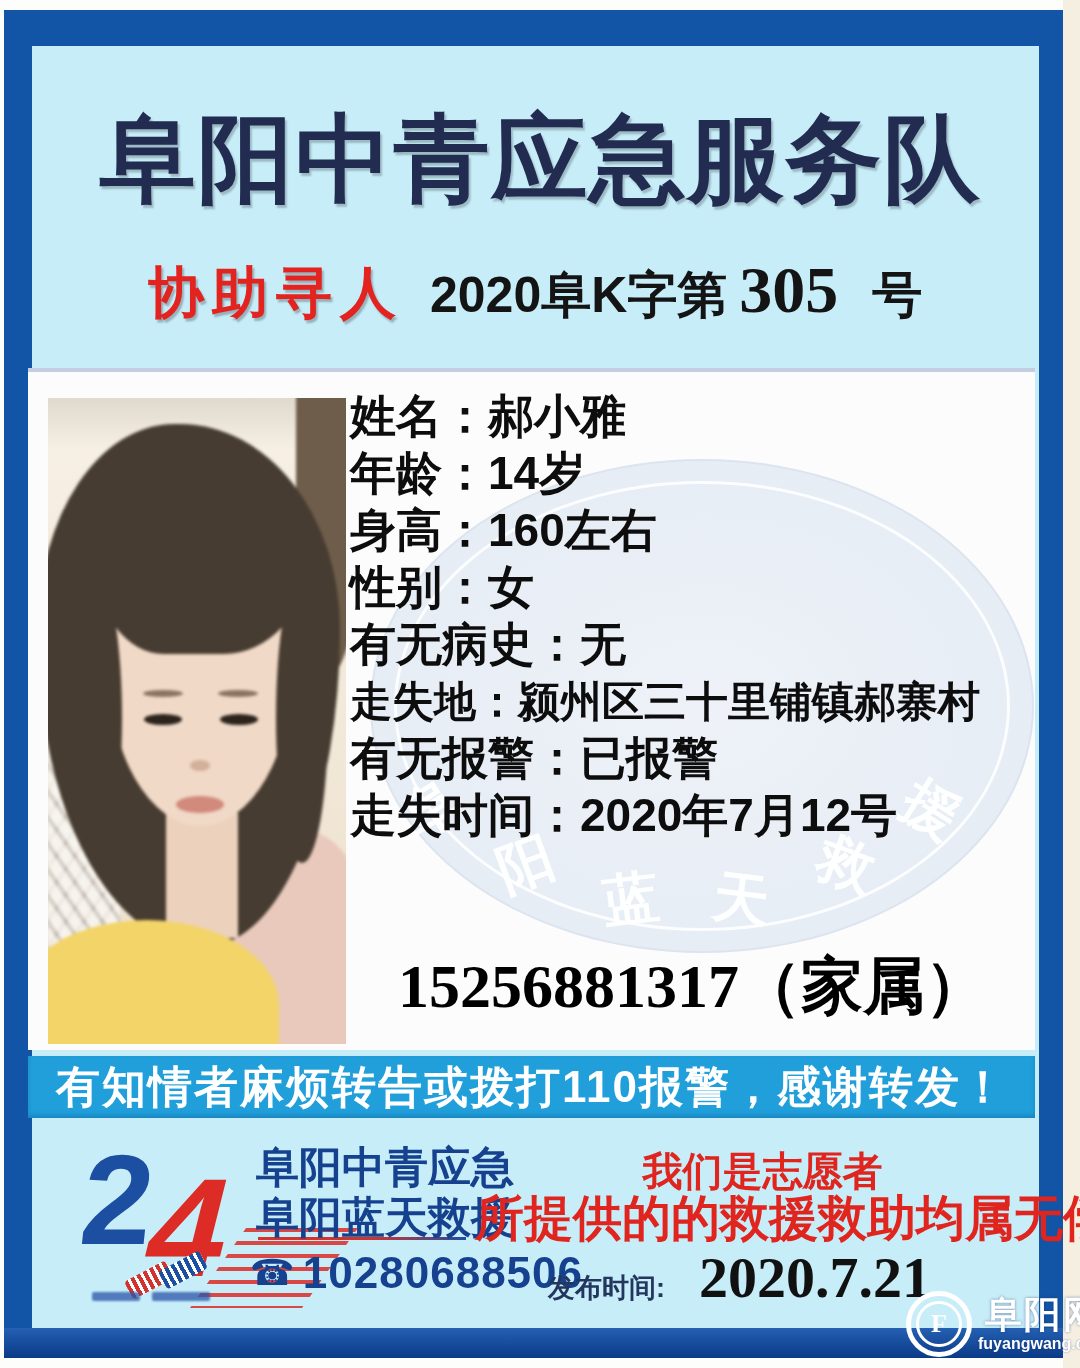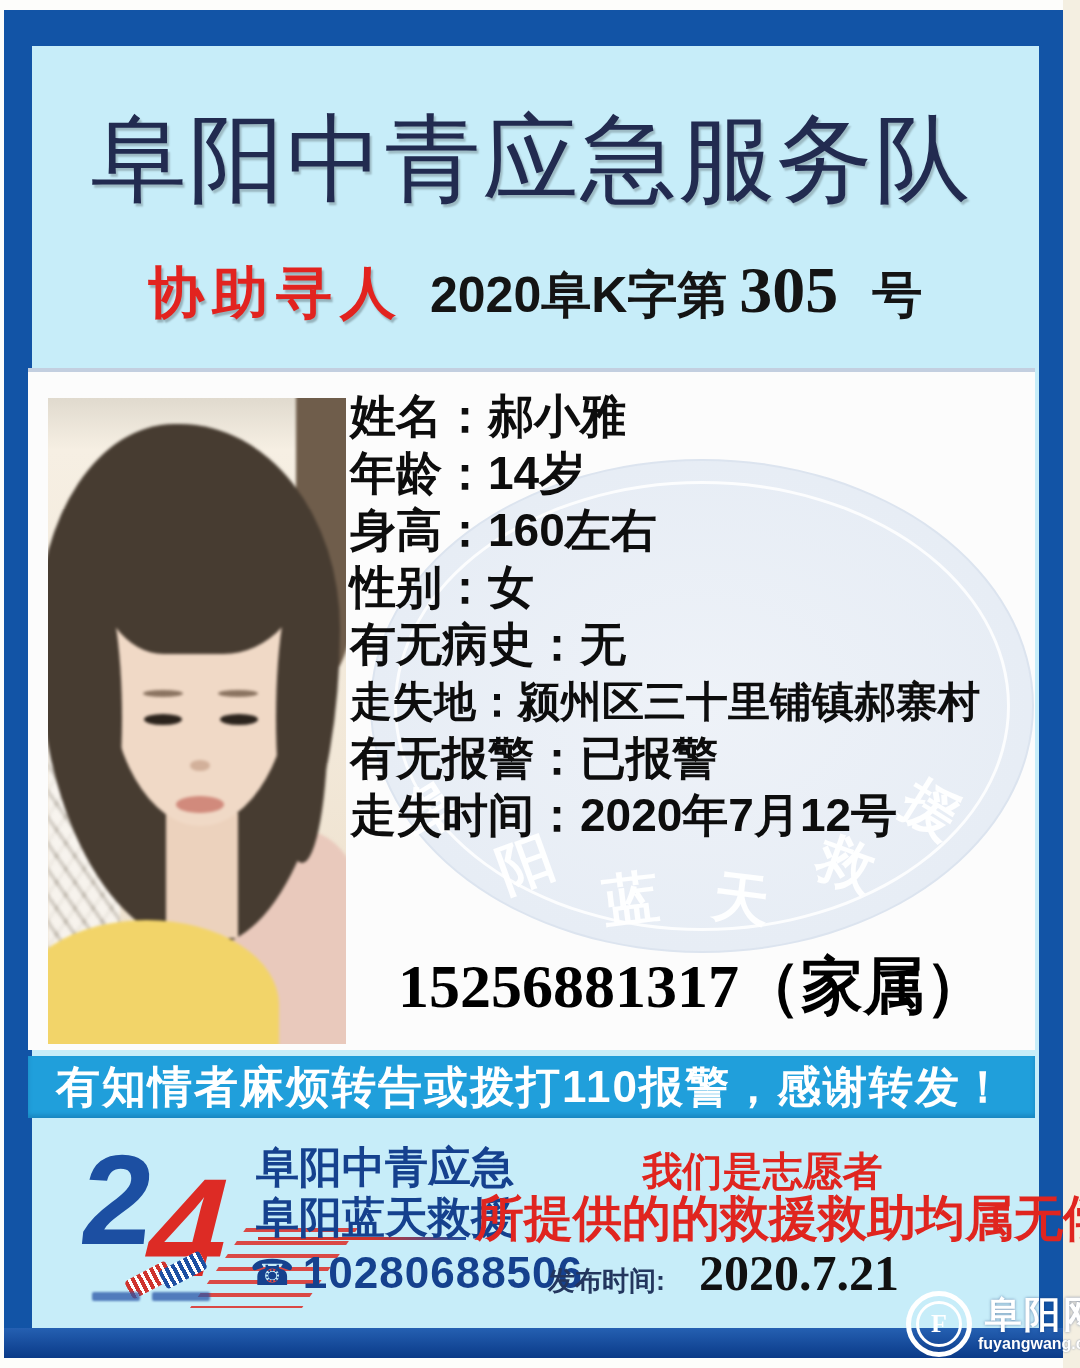--- a/index.html
+++ b/index.html
@@ -6,22 +6,22 @@
   .poster{position:relative;width:1080px;height:1368px;background:#fdfdfb;overflow:hidden;
           font-family:"Liberation Sans","DejaVu Sans",sans-serif;}
   
   .edge-right{position:absolute;left:1063px;top:0;width:17px;height:1368px;background:#f4efe1;}
   
   .frame{position:absolute;left:4px;top:10px;width:1059px;height:1348px;background:#1254a6;}
   .inner{position:absolute;left:28px;top:36px;width:1007px;height:1292px;background:#c7edf9;}
   .bottom-bar{position:absolute;left:4px;top:1328px;width:1059px;height:30px;
               background:linear-gradient(180deg,#2560b2 0%,#0a3a88 100%);}
   
-  .org-title{position:absolute;left:28px;top:96px;width:1007px;text-align:center;
-             font-size:96px;font-weight:400;color:#222b50;letter-spacing:2px;white-space:nowrap;
+  .org-title{position:absolute;left:37px;top:96px;width:1007px;text-align:center;
+             font-size:96px;font-weight:700;color:#222b50;letter-spacing:2px;white-space:nowrap;
              text-shadow:2px 3px 2px rgba(0,0,0,0.22);}
   .assist-row{position:absolute;left:148px;top:252px;display:flex;align-items:baseline;white-space:nowrap;}
   .assist-title{font-size:56px;font-weight:900;color:#e2231f;letter-spacing:8px;
                 text-shadow:2px 3px 2px rgba(0,0,0,0.25);}
   .case-prefix{font-size:50px;font-weight:900;color:#141414;margin-left:26px;}
   .case-number{font-size:66px;font-weight:700;color:#141414;margin-left:12px;
                font-family:"Liberation Serif","DejaVu Serif",serif;}
   .case-suffix{font-size:50px;font-weight:900;color:#141414;margin-left:34px;}
   
   .panel{position:absolute;left:28px;top:368px;width:1007px;height:678px;background:#fcfcfc;
@@ -95,21 +95,21 @@
              font-size:43px;line-height:50px;white-space:nowrap;}
   .org-phone-row{position:absolute;left:250px;top:1248px;display:flex;align-items:center;color:#15418e;}
   .phone-icon{font-size:36px;margin-right:8px;}
   .org-phone{font-size:44px;font-weight:900;letter-spacing:1px;white-space:nowrap;}
   .volunteer{position:absolute;left:475px;top:1148px;width:575px;text-align:center;color:#e0251f;
              font-weight:900;}
   .vol1{font-size:40px;line-height:47px;white-space:nowrap;}
   .vol2{font-size:49px;line-height:47px;white-space:nowrap;}
   .publish-row{position:absolute;left:548px;top:1244px;display:flex;align-items:baseline;}
   .publish-label{font-size:27px;font-weight:800;color:#23365e;}
-  .publish-date{font-size:50px;font-weight:600;color:#111;margin-left:34px;
+  .publish-date{font-size:58px;font-weight:600;color:#111;margin-left:34px;
                 font-family:"Liberation Serif","DejaVu Serif",serif;}
   
   .site-logo{position:absolute;left:906px;top:1284px;width:172px;height:80px;display:flex;
              align-items:center;z-index:10;}
   .swirl{position:relative;width:56px;height:56px;border:5px solid #fff;border-radius:50%;flex:0 0 auto;}
   .swirl::before{content:"";position:absolute;left:5px;top:5px;right:5px;bottom:5px;
                  border:3px solid #fff;border-radius:50%;}
   .swirl-f{position:absolute;left:0;top:0;width:100%;height:100%;display:flex;align-items:center;
            justify-content:center;color:#fff;font-family:"Liberation Serif","DejaVu Serif",serif;
            font-size:26px;font-weight:700;}

